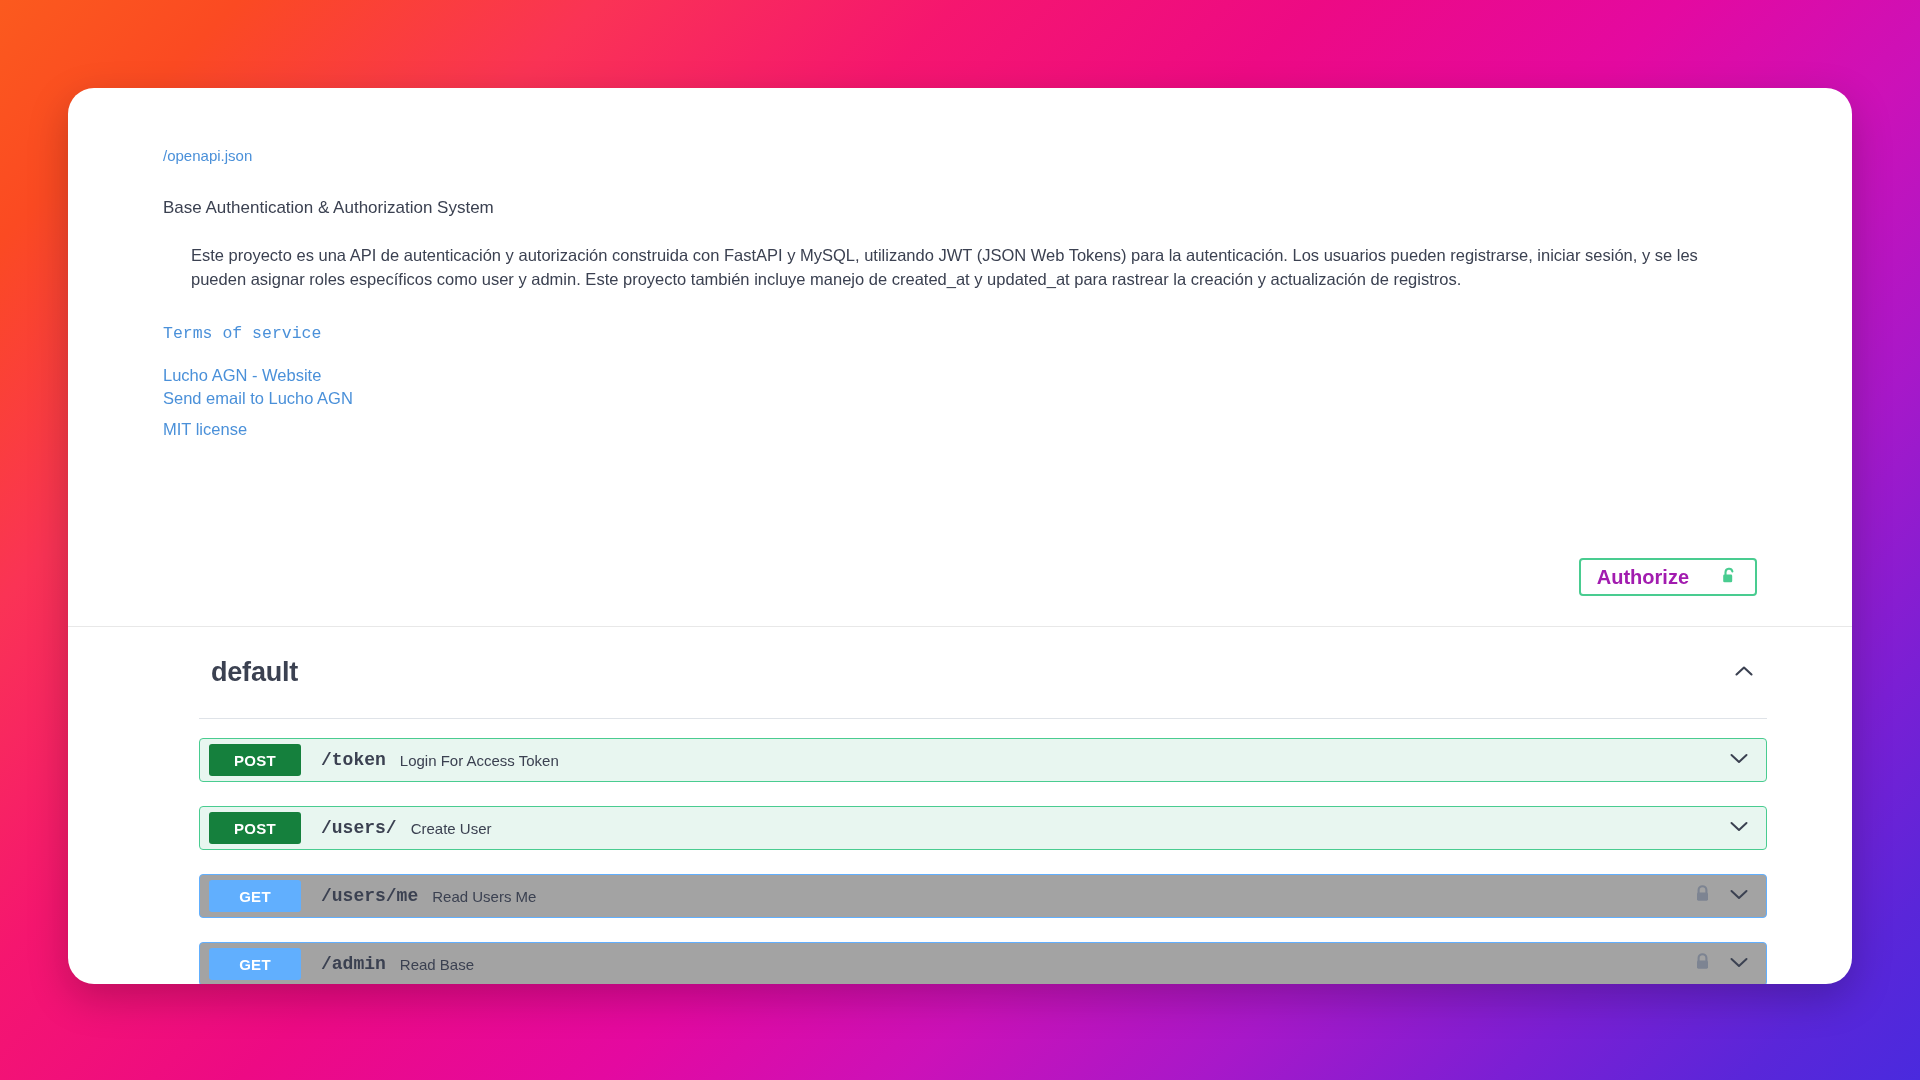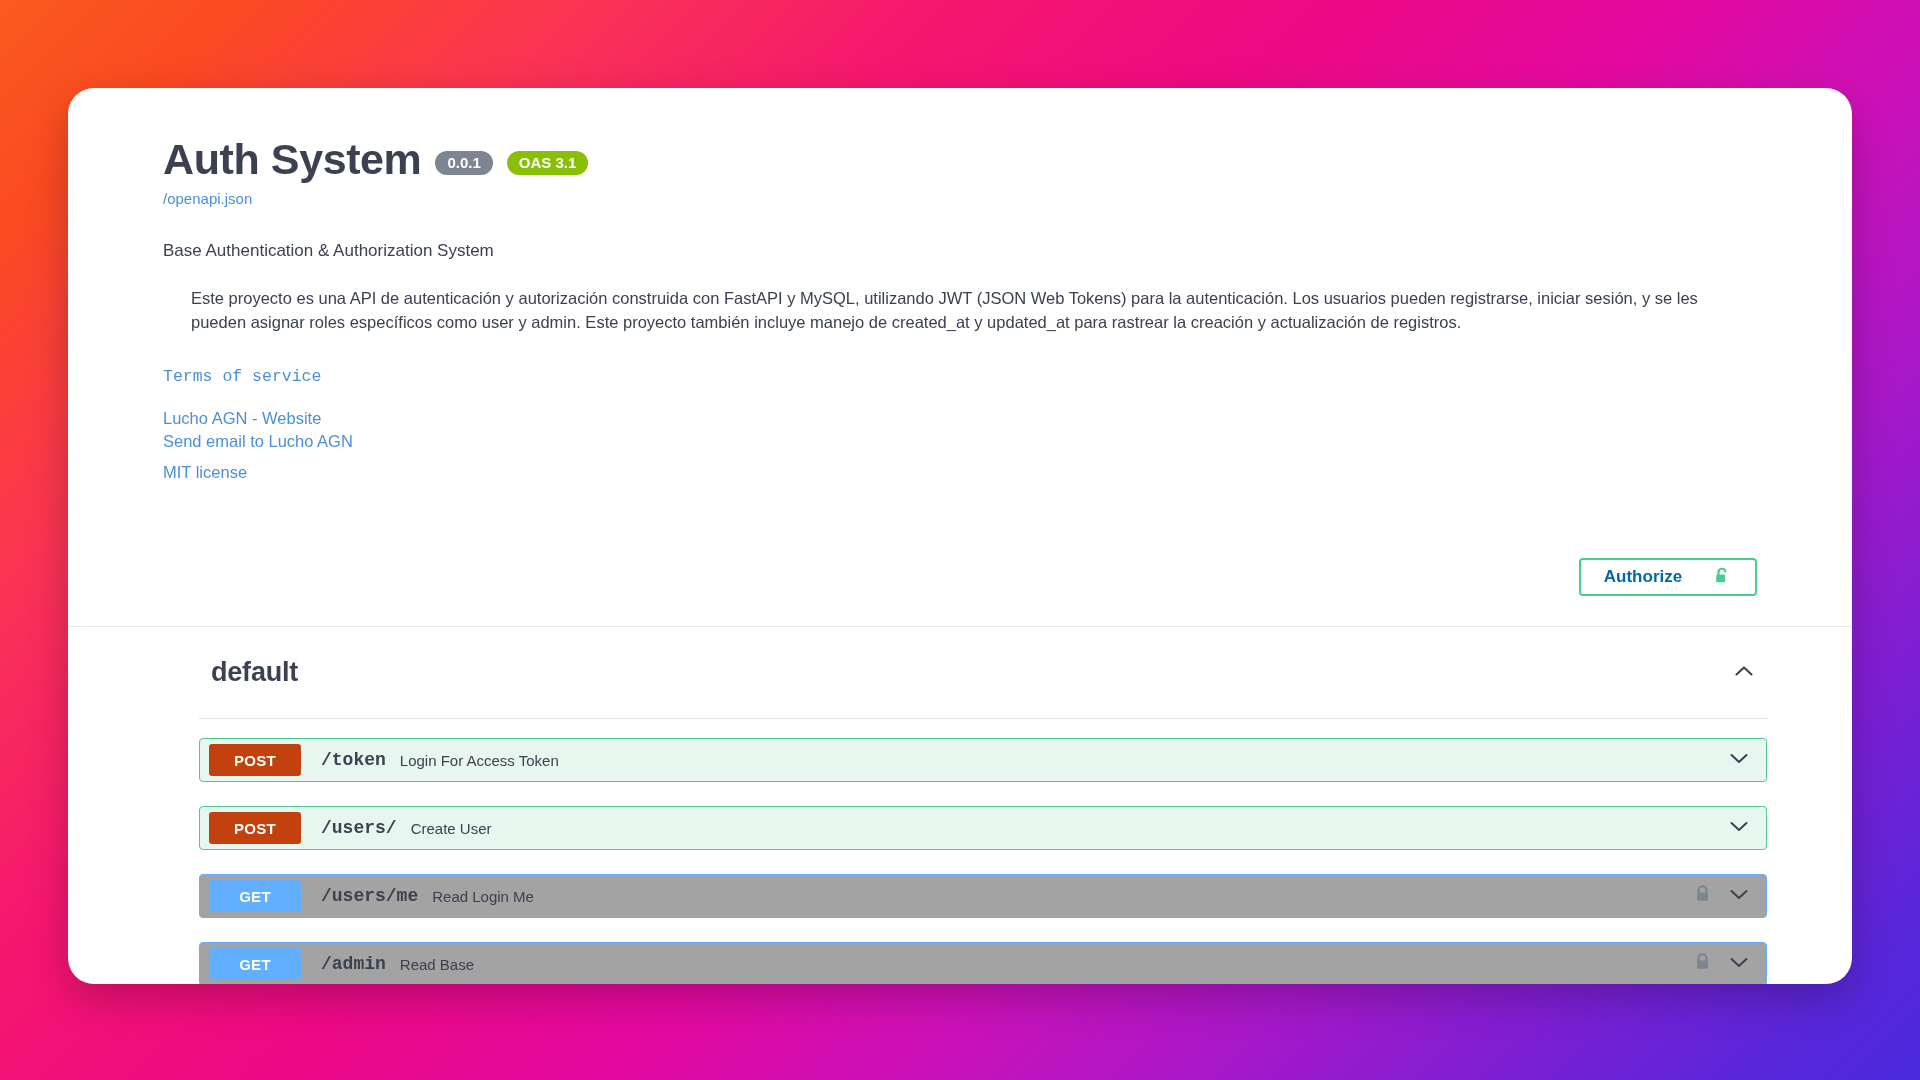--- a/index.html
+++ b/index.html
@@ -155,23 +155,23 @@
     background: #ffffff;
     border: 2px solid #49cc90;
     border-radius: 4px;
     padding: 0 16px;
     height: 38px;
     min-width: 178px;
     cursor: pointer;
     font-family: "Liberation Sans", sans-serif;
   }
   .auth-label {
-    font-size: 17px;
-    font-weight: bold;
-    color: #0369a1;
+    font-size: 20px;
+    font-weight: bold;
+    color: #a21caf;
   }
   .lock-open { display: block; }
 
   .divider {
     height: 1px;
     background: #e8e8e8;
     margin: 0;
   }
 
   
@@ -226,21 +226,21 @@
     height: 32px;
     border-radius: 3px;
     color: #ffffff;
     font-size: 15px;
     font-weight: bold;
     font-family: "Liberation Sans", sans-serif;
     letter-spacing: 0.3px;
     flex-shrink: 0;
     margin-left: 4px;
   }
-  .method-post { background: #c2410c; text-align: center; }
+  .method-post { background: #15803d; text-align: center; }
   .method-get  { background: #61affe; }
 
   .op-path {
     font-family: "Liberation Mono", monospace;
     font-size: 18px;
     font-weight: bold;
     color: #3b4151;
     margin-left: 20px;
     white-space: nowrap;
   }
@@ -263,25 +263,20 @@
 </head>
 <body>
 
 <div class="stack-card stack-back"></div>
 <div class="stack-card stack-mid"></div>
 
 <div class="card">
 
   <div class="info">
 
-    <div class="title-row">
-      <span class="api-title">Auth System</span>
-      <span class="badge badge-version">0.0.1</span>
-      <span class="badge badge-oas">OAS 3.1</span>
-    </div>
 
     <a class="spec-link">/openapi.json</a>
 
     <div class="summary">Base Authentication &amp; Authorization System</div>
 
     <div class="description">Este proyecto es una API de autenticación y autorización construida con FastAPI y MySQL, utilizando JWT (JSON Web Tokens) para la autenticación. Los usuarios pueden registrarse, iniciar sesión, y se les pueden asignar roles específicos como user y admin. Este proyecto también incluye manejo de created_at y updated_at para rastrear la creación y actualización de registros.</div>
 
     <div class="links">
       <a class="doc-link terms-link">Terms of service</a>
       <a class="doc-link">Lucho AGN - Website</a>
@@ -341,21 +336,21 @@
             <svg width="26" height="26" viewBox="0 0 26 26" aria-hidden="true">
               <path d="M5.5 10L13 17l7.5-7" fill="none" stroke="#3b4151" stroke-width="2" stroke-linecap="round" stroke-linejoin="round"></path>
             </svg>
           </span>
         </span>
       </div>
 
       <div class="op-row op-get">
         <span class="method method-get">GET</span>
         <span class="op-path">/users/me</span>
-        <span class="op-summary">Read Login Me</span>
+        <span class="op-summary">Read Users Me</span>
         <span class="op-spacer"></span>
         <span class="op-right">
           <span>
             <svg width="19" height="20" viewBox="0 0 19 20" aria-hidden="true">
               <path d="M5.6 8.6V6.1a3.9 3.9 0 0 1 7.8 0v2.5" fill="none" stroke="#7d8492" stroke-width="2.1" stroke-linecap="round"></path>
               <rect x="4" y="8.5" width="11" height="8.2" rx="1.4" fill="#7d8492"></rect>
             </svg>
           </span>
           <span>
             <svg width="26" height="26" viewBox="0 0 26 26" aria-hidden="true">

